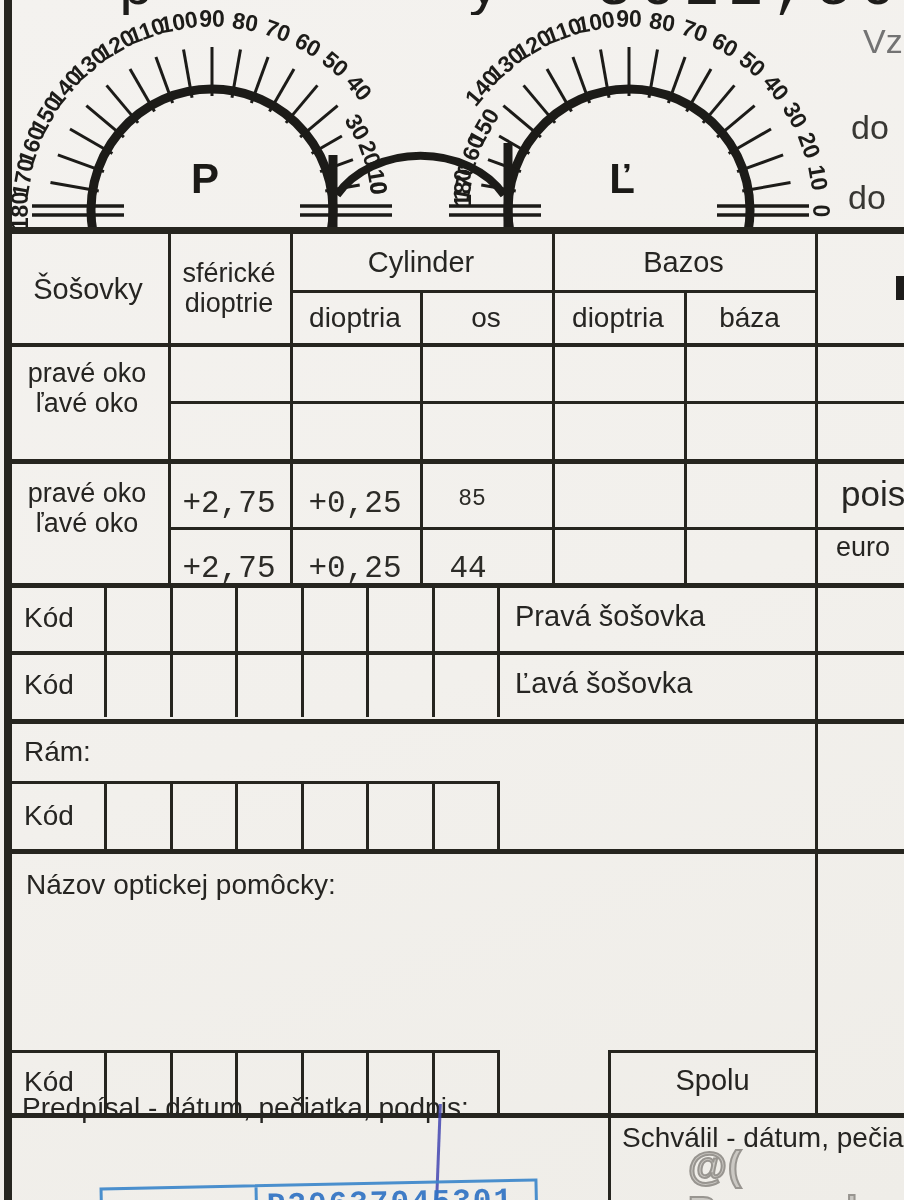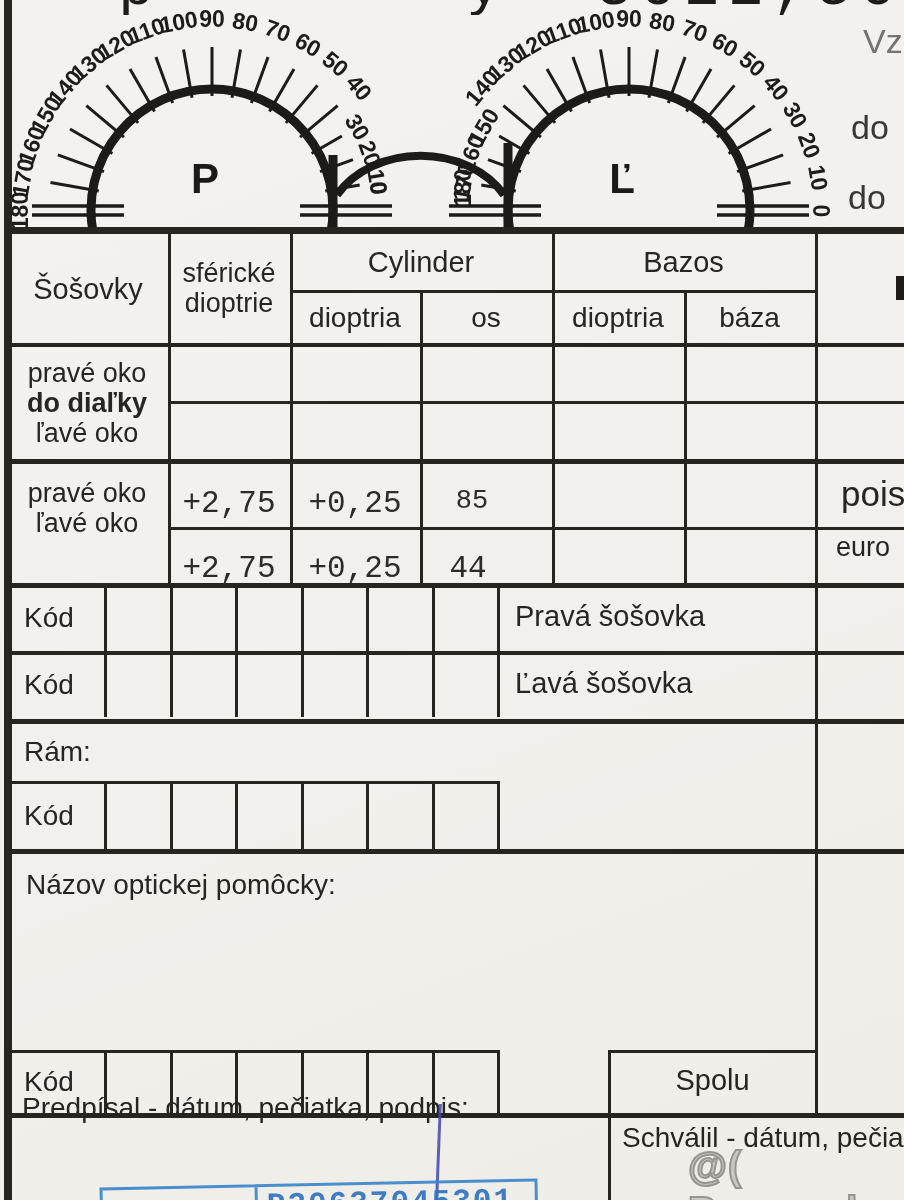--- a/index.html
+++ b/index.html
@@ -189,31 +189,30 @@
 <div class="t c" style="left:292px;top:246px;width:258px;font-size:29px">Cylinder</div>
 <div class="t c" style="left:554px;top:246px;width:259px;font-size:29px">Bazos</div>
 <div class="t c" style="left:292px;top:302px;width:126px;font-size:28px">dioptria</div>
 <div class="t c" style="left:422px;top:302px;width:128px;font-size:28px">os</div>
 <div class="t c" style="left:554px;top:302px;width:128px;font-size:28px">dioptria</div>
 <div class="t c" style="left:686px;top:302px;width:127px;font-size:28px">báza</div>
 <div style="position:absolute;left:896px;top:276px;width:8px;height:24px;background:#1d1c1a"></div>
 
 <div class="t grp" style="left:8px;top:358px;width:158px;font-size:27px;line-height:30px">
   <div>pravé oko</div>
-  <div class="b">do diaľky</div>
   <div>ľavé oko</div>
 </div>
 
 <div class="t grp" style="left:8px;top:478px;width:158px;font-size:27px;line-height:30px">
   <div>pravé oko</div>
   <div>ľavé oko</div>
 </div>
 <div class="t c mono" style="left:170px;top:486px;width:118px;font-size:31px">+2,75</div>
 <div class="t c mono" style="left:292px;top:486px;width:126px;font-size:31px">+0,25</div>
-<div class="t c mono" style="left:408px;top:486px;width:128px;font-size:27px">85</div>
+<div class="t c mono" style="left:408px;top:486px;width:128px;font-size:23px">85</div>
 <div class="t c mono" style="left:170px;top:551px;width:118px;font-size:31px">+2,75</div>
 <div class="t c mono" style="left:292px;top:551px;width:126px;font-size:31px">+0,25</div>
 <div class="t c mono" style="left:404px;top:551px;width:128px;font-size:31px">44</div>
 <div class="t" style="left:841px;top:474px;font-size:35px">poist</div>
 <div class="t" style="left:836px;top:532px;font-size:27px">euro</div>
 
 <div class="t" style="left:24px;top:602px;font-size:28px">Kód</div>
 <div class="t" style="left:515px;top:600px;font-size:29px">Pravá šošovka</div>
 <div class="t" style="left:24px;top:669px;font-size:28px">Kód</div>
 <div class="t" style="left:515px;top:667px;font-size:29px">Ľavá šošovka</div>

